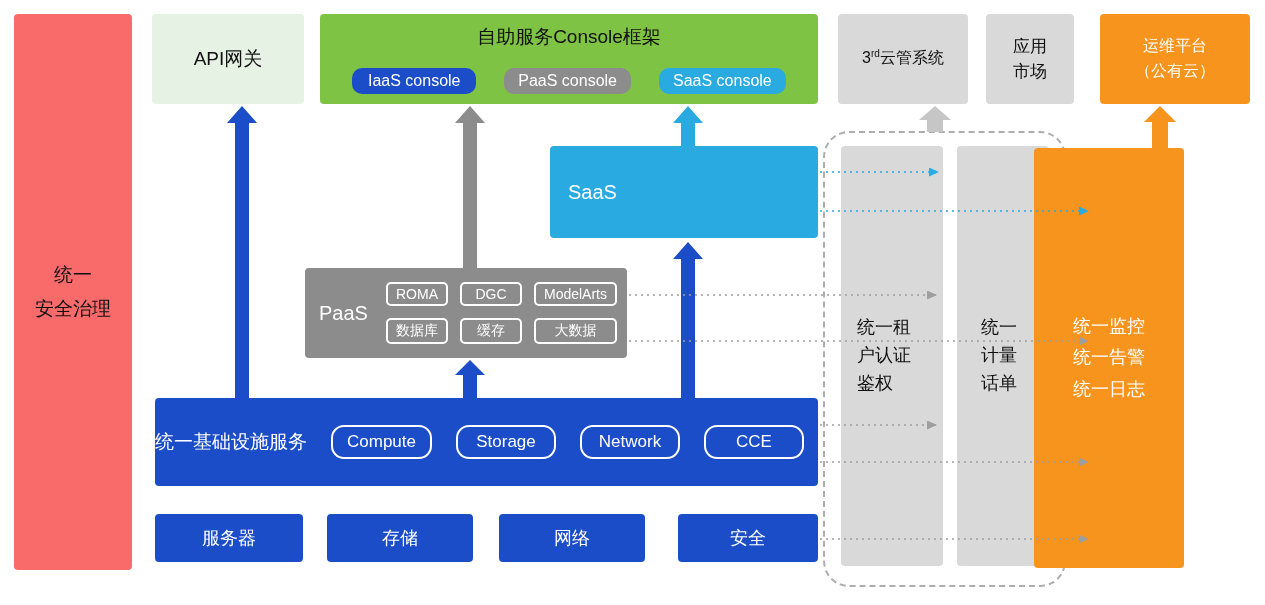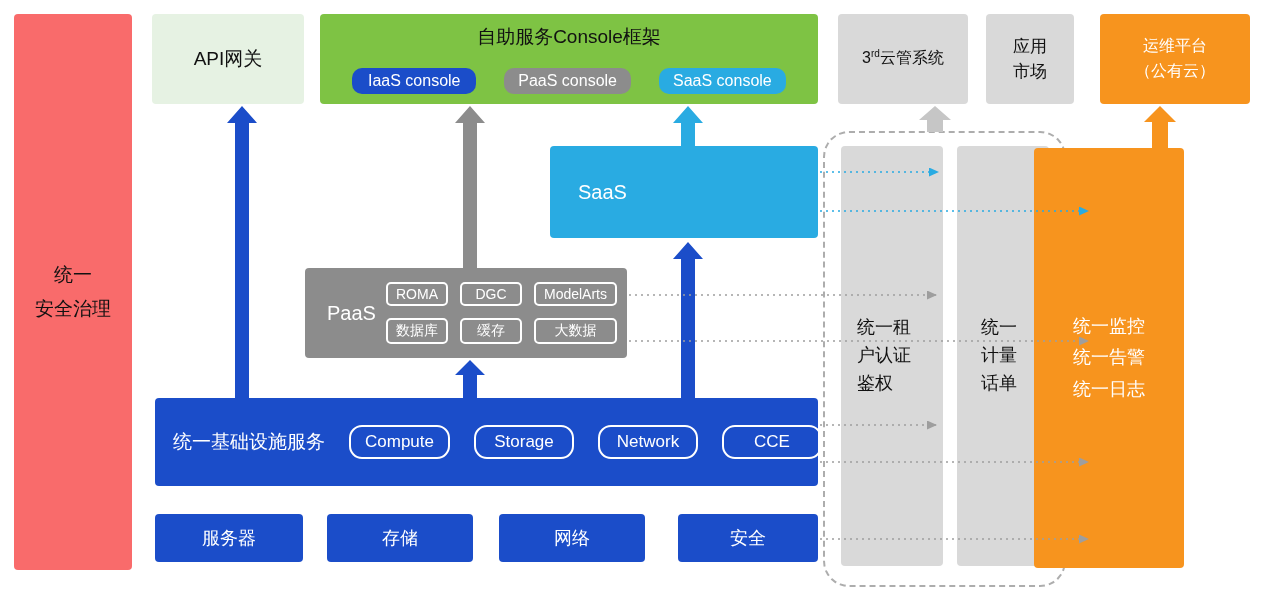--- a/index.html
+++ b/index.html
@@ -23,30 +23,30 @@
   .console-badge.iaas{background:var(--blue)}
   .console-badge.paas{background:var(--gray)}
   .console-badge.saas{background:var(--light-blue)}
 
   .third-cloud{left:838px;top:14px;width:130px;height:90px;background:var(--light-gray);color:var(--ink);font-size:16px;border-radius:4px}
   .third-cloud sup{font-size:10px;vertical-align:super}
   .app-market{left:986px;top:14px;width:88px;height:90px;background:var(--light-gray);color:var(--ink);font-size:17px;line-height:1.5}
   .om-platform{left:1100px;top:14px;width:150px;height:90px;background:var(--orange);color:#fff;font-size:16px;line-height:1.55}
 
   .saas-box{left:550px;top:146px;width:268px;height:92px;background:var(--light-blue);justify-content:flex-start}
-  .saas-label{color:#fff;font-size:20px;margin-left:28px}
+  .saas-label{color:#fff;font-size:20px;margin-left:18px}
   .saas-grid{position:absolute;right:12px;top:50%;transform:translateY(-50%);display:grid;grid-template-columns:auto auto;gap:12px 14px}
   .badge-outline{border:2px solid #fff;border-radius:5px;color:#fff;font-size:15px;padding:2px 10px;min-width:64px;text-align:center;background:transparent}
 
   .paas-box{left:305px;top:268px;width:322px;height:90px;background:var(--gray);justify-content:flex-start}
-  .paas-label{color:#fff;font-size:20px;margin-left:22px}
+  .paas-label{color:#fff;font-size:20px;margin-left:14px}
   .paas-grid{position:absolute;right:10px;top:50%;transform:translateY(-50%);display:grid;grid-template-columns:auto auto auto;gap:12px 12px}
   .paas-grid .badge-outline{min-width:62px;font-size:14px;padding:2px 8px}
 
-  .infra-box{left:155px;top:398px;width:663px;height:88px;background:var(--blue);justify-content:flex-start;padding-left:18px;gap:24px}
+  .infra-box{left:155px;top:398px;width:663px;height:88px;background:var(--blue);justify-content:flex-start;padding-left:0;gap:24px}
   .infra-label{color:#fff;font-size:19px;white-space:nowrap}
   .infra-badges{display:flex;gap:24px}
   .infra-badges .badge-outline{font-size:17px;padding:5px 14px;min-width:100px;border-radius:13px}
 
   .hw{top:514px;height:48px;background:var(--blue);color:#fff;font-size:18px}
   .hw-server{left:155px;width:148px}
   .hw-storage{left:327px;width:146px}
   .hw-network{left:499px;width:146px}
   .hw-security{left:678px;width:140px}
 

